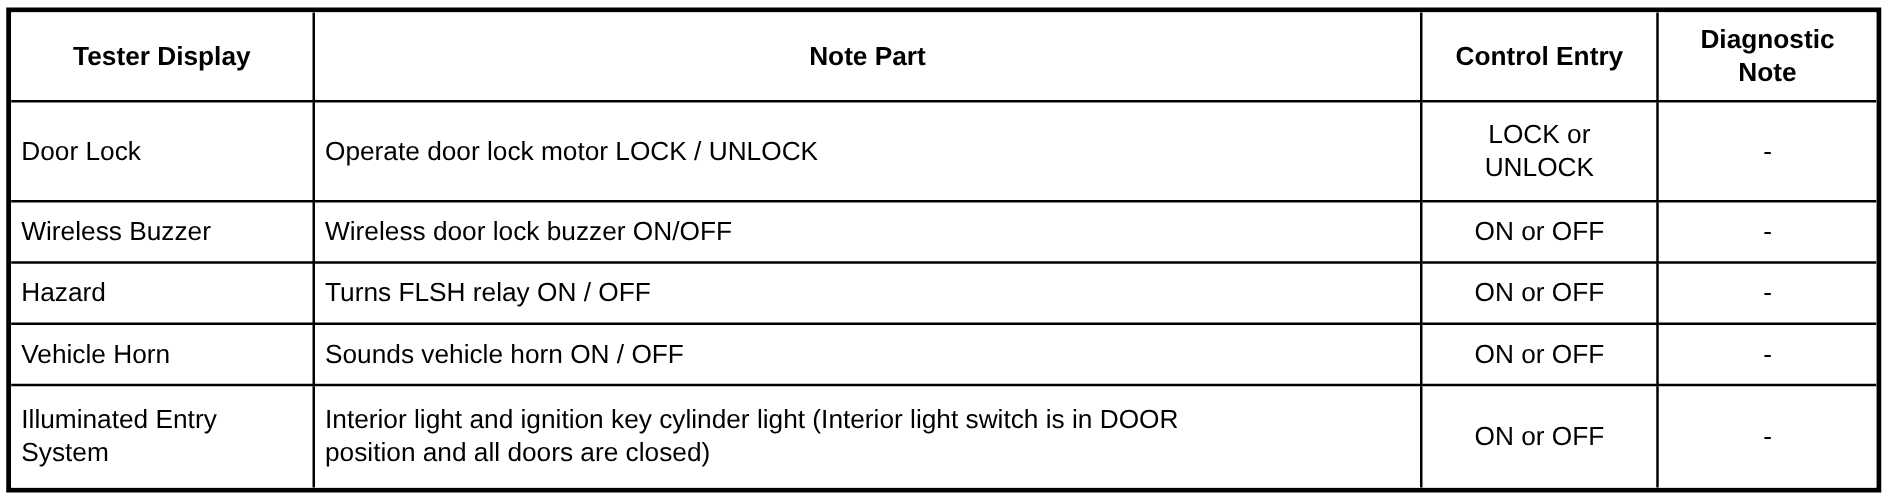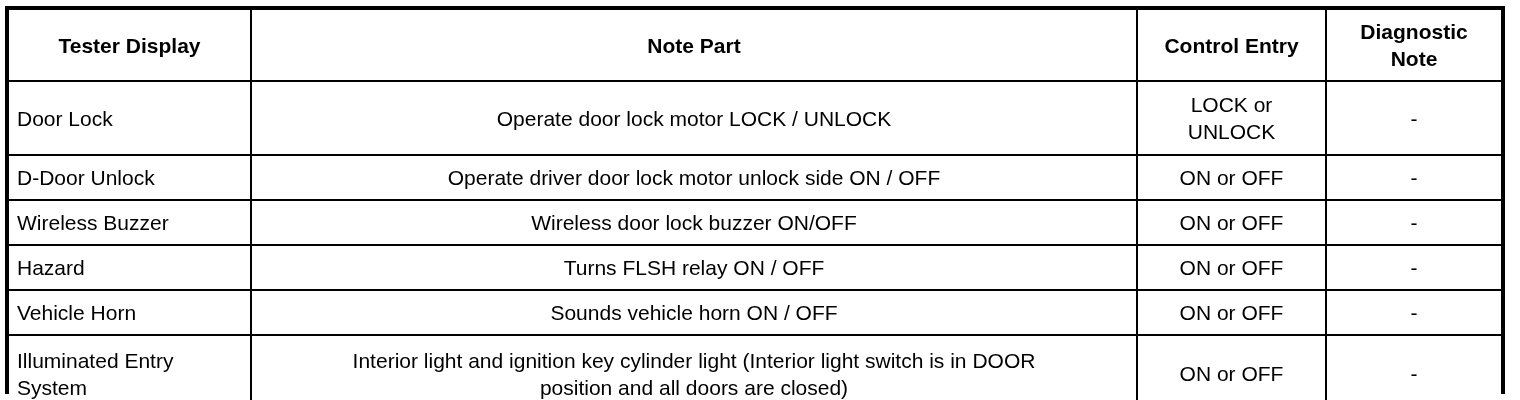--- a/index.html
+++ b/index.html
@@ -66,21 +66,20 @@
     text-align: center;
     height: 70px;
     border-bottom: 4px solid #000000;
   }
 
   td.cell-display {
     text-align: left;
     margin-left: 31px;
   }
   td.cell-part {
-    text-align: center;
   }
   td.cell-range {
     text-align: center;
   }
   td.cell-note {
     text-align: center;
   }
 
   .row-tall td { height: 72px; }
   .row-std  td { height: 43px; }
@@ -111,26 +110,20 @@
       </thead>
       <tbody>
         <tr class="row-tall">
           <td class="cell-display multiline">Door Lock</td>
           <td class="cell-part multiline">Operate door lock motor LOCK / UNLOCK</td>
           <td class="cell-range multiline">LOCK or
 UNLOCK</td>
           <td class="cell-note multiline">-</td>
         </tr>
         <tr class="row-std">
-          <td class="cell-display multiline">D-Door Unlock</td>
-          <td class="cell-part multiline">Operate driver door lock motor unlock side ON / OFF</td>
-          <td class="cell-range multiline">ON or OFF</td>
-          <td class="cell-note multiline">-</td>
-        </tr>
-        <tr class="row-std">
           <td class="cell-display multiline">Wireless Buzzer</td>
           <td class="cell-part multiline">Wireless door lock buzzer ON/OFF</td>
           <td class="cell-range multiline">ON or OFF</td>
           <td class="cell-note multiline">-</td>
         </tr>
         <tr class="row-std">
           <td class="cell-display multiline">Hazard</td>
           <td class="cell-part multiline">Turns FLSH relay ON / OFF</td>
           <td class="cell-range multiline">ON or OFF</td>
           <td class="cell-note multiline">-</td>

